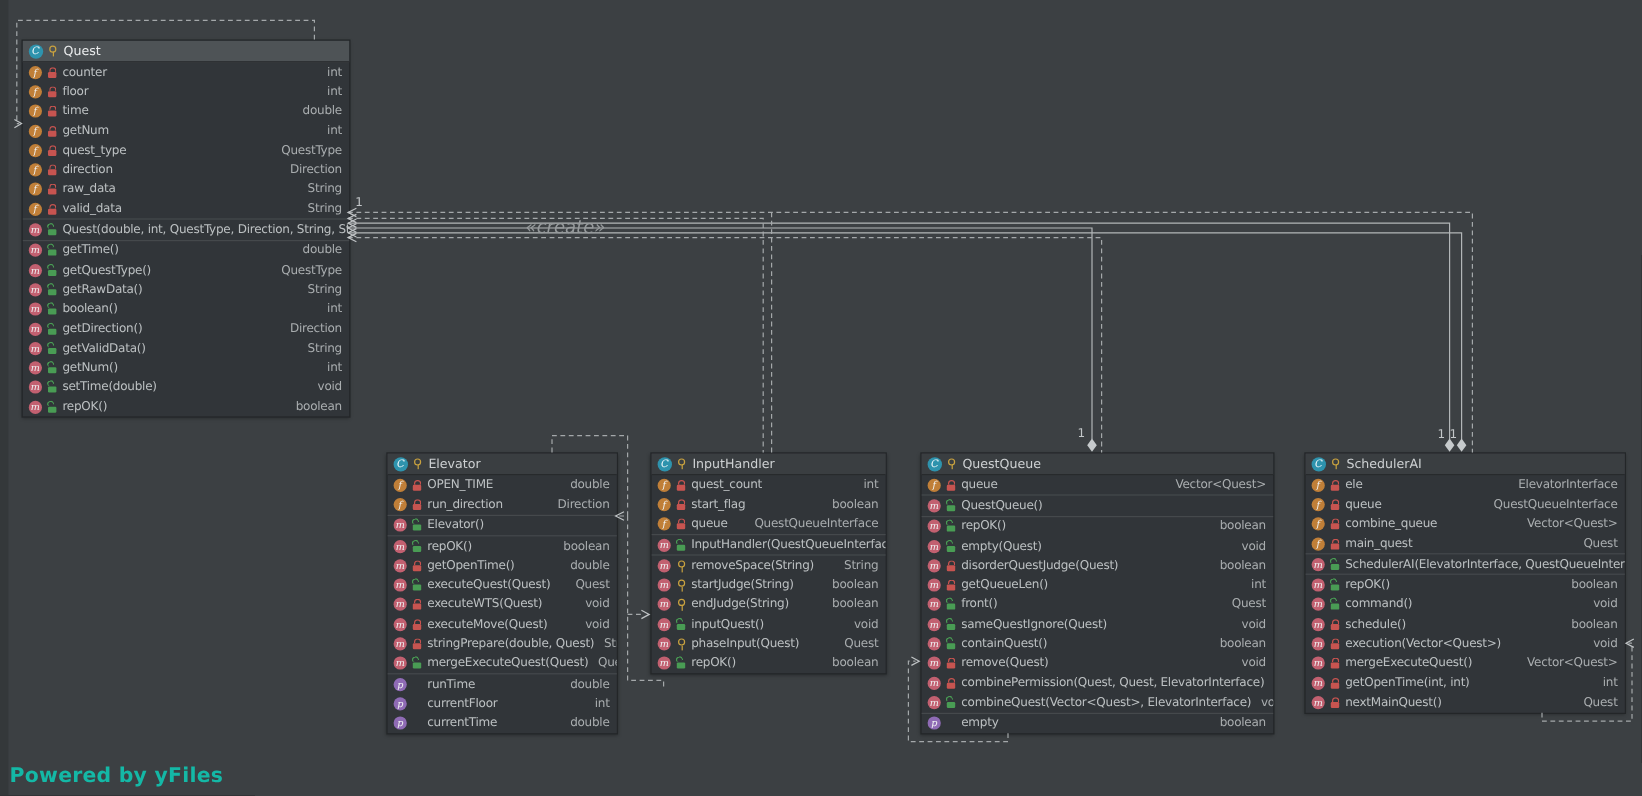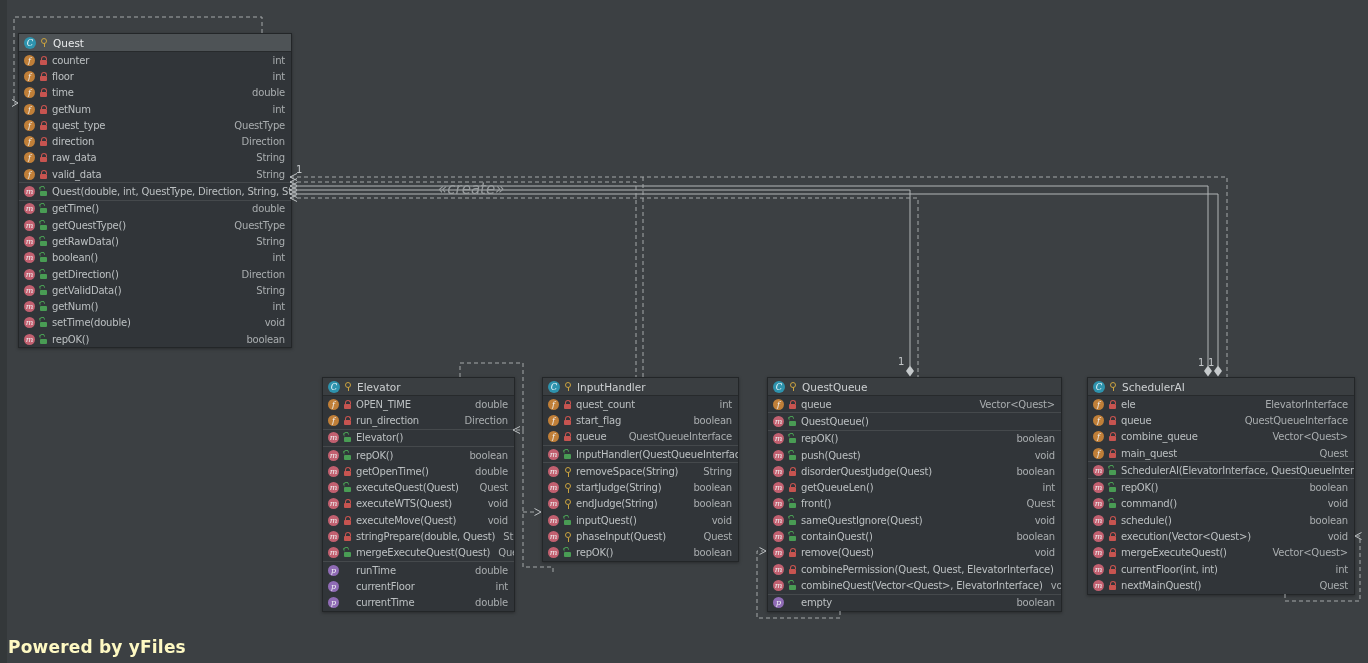--- a/index.html
+++ b/index.html
@@ -58,21 +58,21 @@
   #edges{position:absolute;left:0;top:0;z-index:2;pointer-events:none;}
   .e-solid{stroke:#b2b6b8;stroke-width:1;fill:none;}
   .e-dash{stroke:#a4a8aa;stroke-width:1;fill:none;stroke-dasharray:4 3;}
   .e-head{stroke:#c0c4c6;stroke-width:1;fill:none;}
   .e-diamond{fill:#c6cacc;stroke:none;}
 
   .edge-label{position:absolute;z-index:3;color:#979b9d;font-size:15px;font-style:italic;white-space:nowrap;}
   .mult-label{position:absolute;z-index:3;color:#c3c7c9;font-size:10px;font-style:normal;}
 
   #watermark{position:absolute;left:8px;top:637px;z-index:4;font-size:17px;font-weight:600;
-             color:#fef9c3;letter-spacing:0.2px;}
+             color:#14b8a6;letter-spacing:0.2px;}
 </style>
 </head>
 <body>
 
 <div id="canvas">
   <div id="left-strip"></div>
 
   <svg id="edges" width="1368" height="663">
 
     <path class="e-solid" d="M290 186 H1208 V366"></path>
@@ -424,21 +424,21 @@
         <div class="divider"></div>
         <div class="row">
           <span class="mi ic-method">m</span>
           <span class="vis vis-public"></span>
           <span class="nm">repOK()</span>
           <span class="ty">boolean</span>
         </div>
         <div class="row">
           <span class="mi ic-method">m</span>
           <span class="vis vis-public"></span>
-          <span class="nm">push(Quest)</span>
+          <span class="nm">empty(Quest)</span>
           <span class="ty">void</span>
         </div>
         <div class="row">
           <span class="mi ic-method">m</span>
           <span class="vis vis-private"></span>
           <span class="nm">disorderQuestJudge(Quest)</span>
           <span class="ty">boolean</span>
         </div>
         <div class="row">
           <span class="mi ic-method">m</span>
@@ -558,21 +558,21 @@
         </div>
         <div class="row">
           <span class="mi ic-method">m</span>
           <span class="vis vis-private"></span>
           <span class="nm">mergeExecuteQuest()</span>
           <span class="ty">Vector&lt;Quest&gt;</span>
         </div>
         <div class="row">
           <span class="mi ic-method">m</span>
           <span class="vis vis-private"></span>
-          <span class="nm">currentFloor(int, int)</span>
+          <span class="nm">getOpenTime(int, int)</span>
           <span class="ty">int</span>
         </div>
         <div class="row">
           <span class="mi ic-method">m</span>
           <span class="vis vis-private"></span>
           <span class="nm">nextMainQuest()</span>
           <span class="ty">Quest</span>
         </div>
       </div>
   </div>

